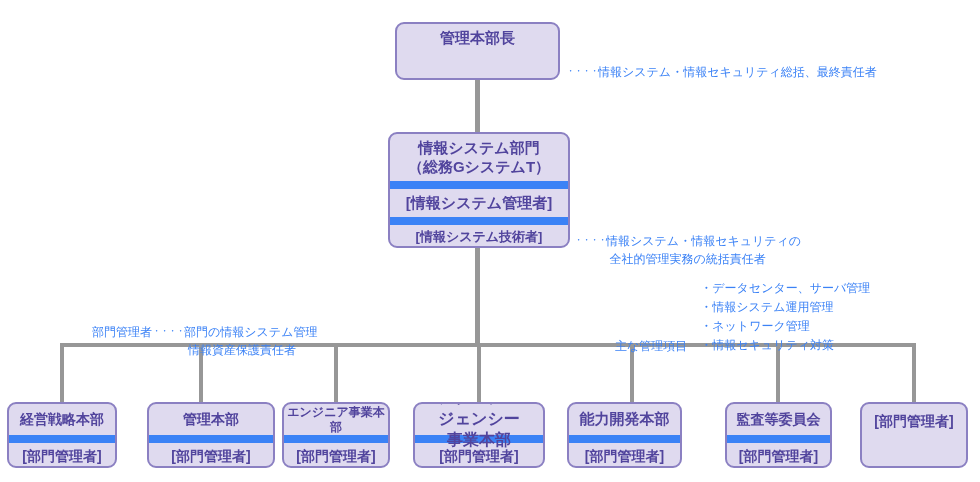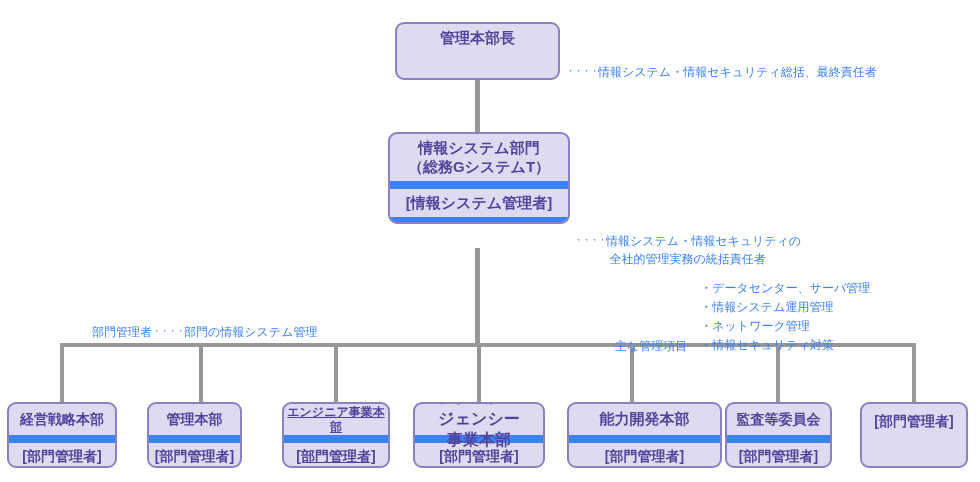--- a/index.html
+++ b/index.html
@@ -17,35 +17,35 @@
   .obox .cell {
     box-sizing:border-box; display:flex; align-items:center; justify-content:center;
     white-space:pre-line; line-height:1.25;
   }
   .obox .cell + .cell { border-top:8px solid #3b82f6; }
 
   .cio-box   { left:395px; top:22px;  width:165px; height:58px; }
   .cio-box .c1 { height:29px; font-size:15px; }
   .cio-box .c2 { height:29px; font-size:15px; }
 
-  .it-box    { left:388px; top:132px; width:182px; height:92px; }
+  .it-box    { left:388px; top:132px; width:182px; height:116px; }
   .it-box .c1 { height:47px; font-size:15px; }
   .it-box .c2 { height:36px; font-size:15px; }
   .it-box .c3 { height:33px; font-size:13px; }
 
   .dept { top:402px; height:66px; }
   .dept .t { height:31px; font-size:14px; }
   .dept .m { height:35px; font-size:14px; }
   .dept.d1 { left:7px;   width:110px; }
-  .dept.d2 { left:147px; width:95px; }
-  .dept.d3 { left:282px; width:108px;text-decoration:underline; }
+  .dept.d2 { left:147px; width:128px; }
+  .dept.d3 { left:282px; width:108px; }
   .dept.d3 .t { font-size:12px; }
   .dept.d4 { left:413px; width:132px; }
   .dept.d4 .t { font-size:16px; line-height:1.3; }
-  .dept.d5 { left:567px; width:155px; }
+  .dept.d5 { left:567px; width:115px; }
   .dept.d5 .t { font-size:15px; }
   .dept.d6 { left:725px; width:107px; }
   .dept.d7 { left:860px; width:108px; }
 
   
   .conn { position:absolute; background:#979797; }
   .v-cio  { left:475px; top:80px;  width:5px; height:52px; }
   .v-it   { left:475px; top:248px; width:5px; height:97px; }
   .h-bus  { left:60px;  top:343px; width:856px; height:4px; }
   .drop   { top:343px; width:4px; height:59px; }
@@ -102,20 +102,21 @@
     <div class="items">
       <div>・データセンター、サーバ管理</div>
       <div>・情報システム運用管理</div>
       <div>・ネットワーク管理</div>
       <div>・情報セキュリティ対策</div>
     </div>
   </div>
 
   <div class="note dept-note">
     <div><span>部門管理者</span><span class="dots">・・・・</span><span>部門の情報システム管理</span></div>
+    <div class="l2">情報資産保護責任者</div>
   </div>
 
   <div class="obox dept d1">
     <div class="cell t">経営戦略本部</div>
     <div class="cell m">[部門管理者]</div>
   </div>
   <div class="obox dept d2">
     <div class="cell t">管理本部</div>
     <div class="cell m">[部門管理者]</div>
   </div>

